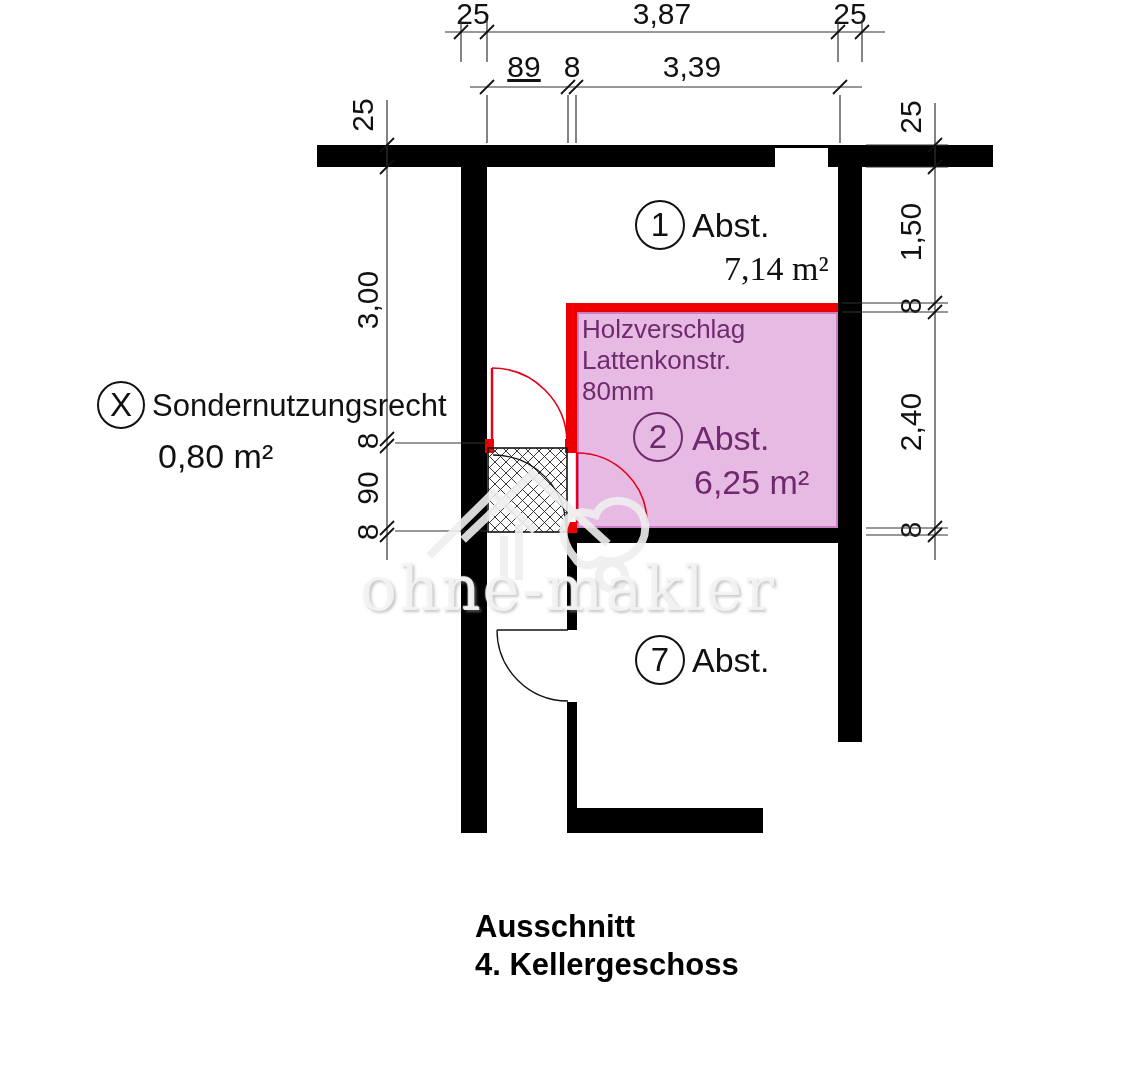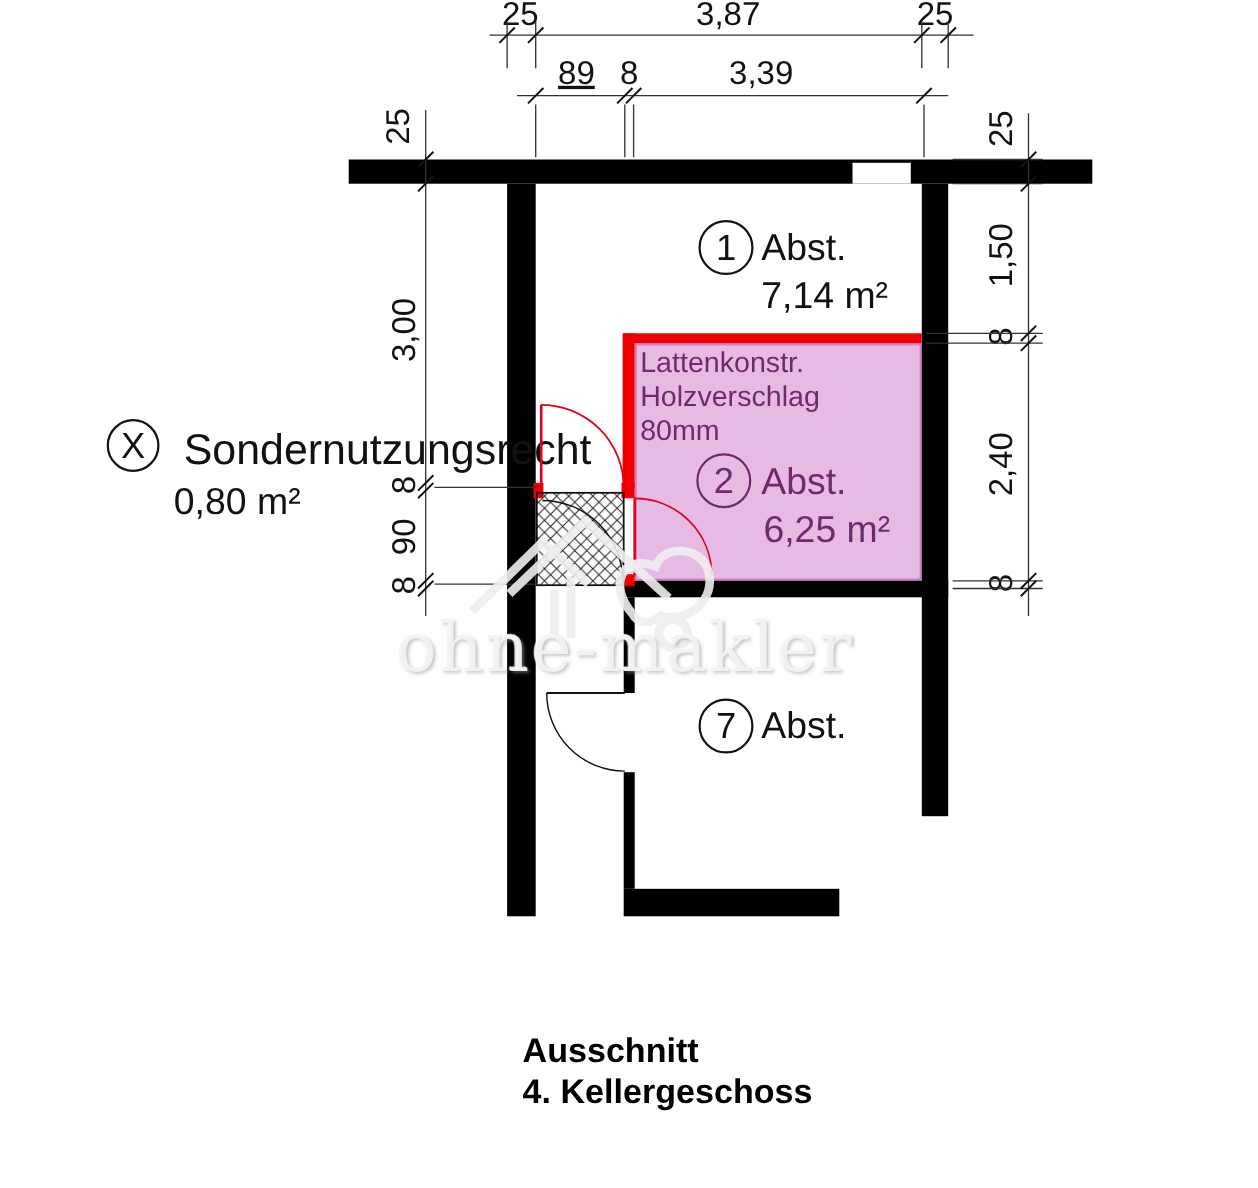--- a/index.html
+++ b/index.html
@@ -21,21 +21,21 @@
   .circle{position:absolute;border:2px solid #111;border-radius:50%;width:50px;height:50px;
           display:flex;align-items:center;justify-content:center;font-size:33px;z-index:5;
           background:transparent;box-sizing:border-box;}
   .circle.purple{border-color:#6f2a6e;color:#6f2a6e;}
   .roomname{font-size:34px;}
   .area{font-size:34px;}
   .purple-text{color:#6f2a6e;}
   #room2-note{position:absolute;left:582px;top:314px;z-index:5;font-size:26px;
               line-height:31px;color:#6f2a6e;}
   #plan-title{position:absolute;left:475px;top:908px;z-index:5;font-size:31px;font-weight:bold;
-              line-height:38px;color:#000;margin-top:28px;}
+              line-height:38px;color:#000;}
   svg.overlay{position:absolute;left:0;top:0;z-index:6;}
   
   #watermark{position:absolute;left:0;top:16px;width:1144px;height:1080px;z-index:8;pointer-events:none;text-align:right;}
   #wm-text{position:absolute;left:568px;top:536px;transform:translateX(-50%);
            font-family:"DejaVu Serif","Liberation Serif",serif;font-size:62px;
            color:rgba(244,244,244,0.92);text-shadow:2px 2px 3px rgba(150,150,150,0.55),
            -1px -1px 1px rgba(255,255,255,0.9);letter-spacing:2px;}
 </style>
 </head>
 <body>
@@ -155,42 +155,42 @@
   <span class="lbl dim vdim" style="left:911px;top:117px;">25</span>
   <span class="lbl dim vdim" style="left:911px;top:232px;">1,50</span>
   <span class="lbl dim vdim" style="left:911px;top:306px;">8</span>
   <span class="lbl dim vdim" style="left:911px;top:422px;">2,40</span>
   <span class="lbl dim vdim" style="left:911px;top:530px;">8</span>
 
   <div class="circle" style="left:635px;top:200px;">
     <span>1</span>
   </div>
   <span class="lbl roomname" style="left:692px;top:206px;">Abst.</span>
-  <span class="lbl area" style="left:692px;top:250px;">7,14 m²</span>
+  <span class="lbl area" style="left:724px;top:250px;font-family:Liberation Serif, serif;">7,14 m²</span>
 
   <div id="room2-note">
+    <div>Holzverschlag</div>
     <div>Lattenkonstr.</div>
-    <div>Holzverschlag</div>
     <div>80mm</div>
   </div>
   <div class="circle purple" style="left:633px;top:412px;">
     <span>2</span>
   </div>
   <span class="lbl roomname purple-text" style="left:692px;top:419px;">Abst.</span>
   <span class="lbl area purple-text" style="left:694px;top:463px;">6,25 m²</span>
 
   <div class="circle" style="left:635px;top:635px;">
     <span>7</span>
   </div>
   <span class="lbl roomname" style="left:692px;top:641px;">Abst.</span>
 
   <div class="circle" style="left:97px;top:381px;width:48px;height:48px;">
     <span>X</span>
   </div>
-  <span class="lbl" style="left:167px;top:388px;font-size:39px;text-align:center;">Sondernutzungsrecht</span>
+  <span class="lbl" style="left:152px;top:388px;font-size:31px;text-align:center;">Sondernutzungsrecht</span>
   <span class="lbl area" style="left:158px;top:437px;">0,80 m²</span>
 
   <div id="plan-title">
     <div>Ausschnitt</div>
     <div>4. Kellergeschoss</div>
   </div>
 
   <div id="watermark">
     <svg width="1144" height="1080" viewBox="0 0 1144 1080">
       <g fill="none" stroke="rgba(238,238,238,0.9)" stroke-width="8" stroke-linecap="square">

